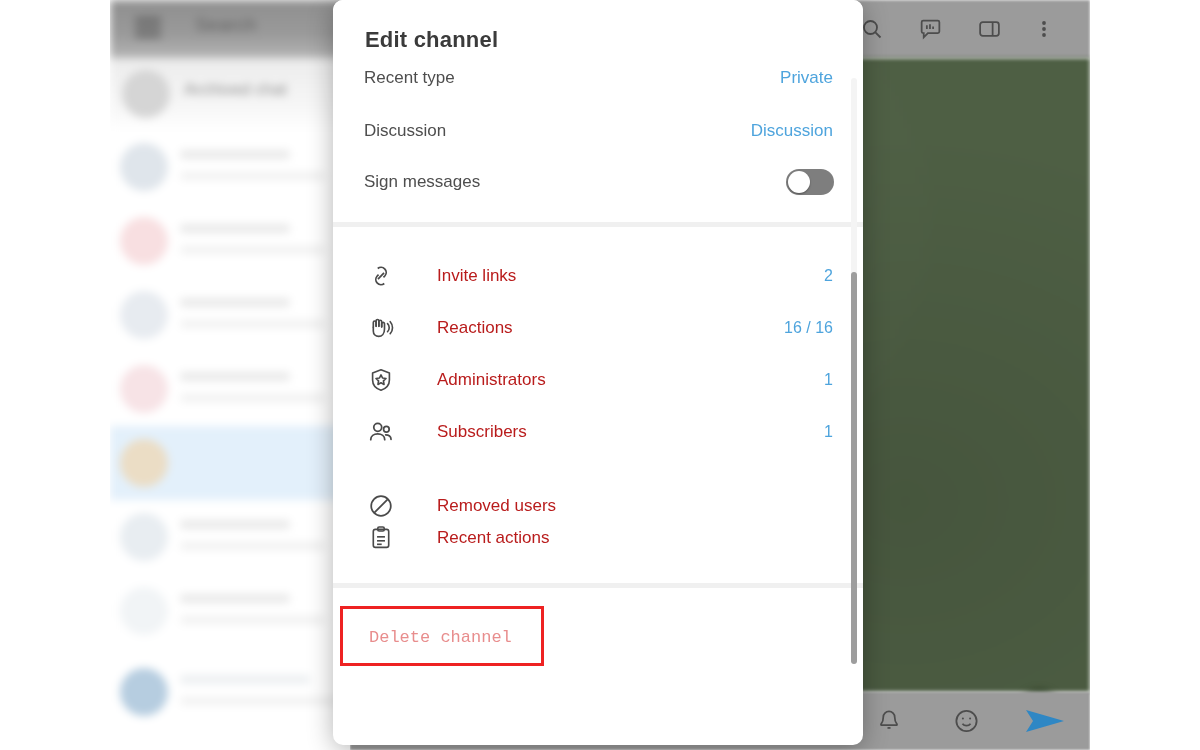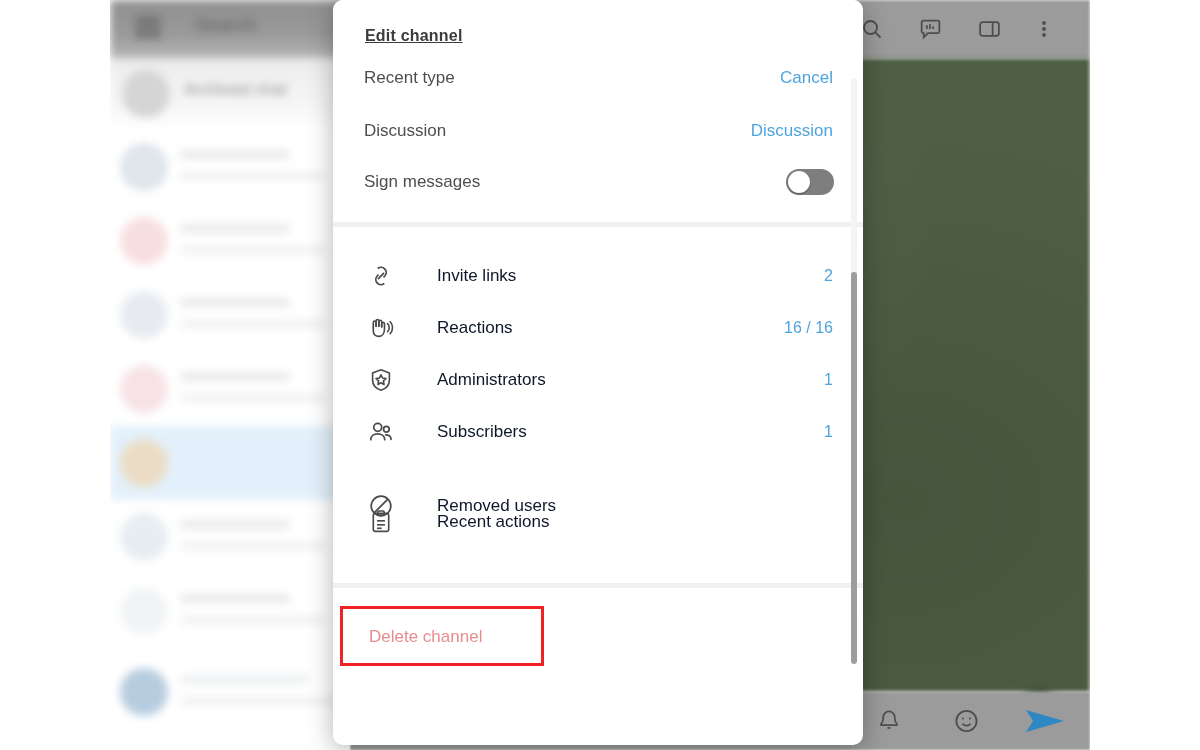--- a/index.html
+++ b/index.html
@@ -171,25 +171,24 @@
   #modal-header {
     position: absolute;
     left: 0; top: 0;
     width: 530px; height: 60px;
     background: #ffffff;
     z-index: 4;
   }
   #modal-title {
     position: absolute;
     left: 32px; top: 27px;
-    font-size: 16px;
+    font-size: 22px;
     font-weight: bold;
     color: #3b3b3b;
     letter-spacing: .2px;
-    text-decoration: underline;
   }
 
   #modal-body {
     position: absolute;
     left: 0; top: 60px;
     width: 530px;
     bottom: 70px;
     overflow: hidden;
   }
 
@@ -250,21 +249,21 @@
     transform: translateY(-50%);
     width: 28px; height: 28px;
     color: #4a4a4a;
   }
   .list-row .ico svg { display: block; }
   .list-row .name {
     position: absolute;
     left: 104px; top: 50%;
     transform: translateY(-50%);
     font-size: 17px;
-    color: #0f172a;
+    color: #b91c1c;
   }
   .list-row .count {
     position: absolute;
     right: 30px; top: 50%;
     transform: translateY(-50%);
     font-size: 16px;
     color: #4ea4dd;
   }
 
   #delete-wrap {
@@ -272,20 +271,21 @@
     left: 0;
     width: 530px;
     height: 52px;
   }
   #delete-channel {
     position: absolute;
     left: 36px; top: 50%;
     transform: translateY(-50%);
     font-size: 17px;
     color: #e88d8d;
+    font-family: Liberation Mono, monospace;
   }
   #delete-highlight {
     position: absolute;
     left: 340px; top: 606px;
     width: 204px; height: 60px;
     border: 3px solid #ee2222;
     box-sizing: border-box;
     z-index: 9;
     pointer-events: none;
   }
@@ -453,21 +453,21 @@
   <div id="modal">
 
     <div id="modal-header">
       <div id="modal-title">Edit channel</div>
     </div>
 
     <div id="modal-body">
 
       <div class="settings-row" style="top:-8px">
         <span class="lbl">Recent type</span>
-        <span class="val">Cancel</span>
+        <span class="val">Private</span>
       </div>
 
       <div class="settings-row" style="top:45px">
         <span class="lbl">Discussion</span>
         <span class="val">Discussion</span>
       </div>
 
       <div class="settings-row" style="top:96px">
         <span class="lbl">Sign messages</span>
         <span id="sign-toggle">
@@ -532,21 +532,21 @@
         <span class="ico">
           <svg width="28" height="28" viewBox="0 0 24 24" fill="none" stroke="#4a4a4a" stroke-width="1.5">
             <circle cx="12" cy="12" r="8.4"></circle>
             <line x1="6.1" y1="17.9" x2="17.9" y2="6.1"></line>
           </svg>
         </span>
         <span class="name">Removed users</span>
         <span class="count"></span>
       </div>
 
-      <div class="list-row" style="top:436px">
+      <div class="list-row" style="top:452px">
         <span class="ico">
           <svg width="28" height="28" viewBox="0 0 24 24" fill="none" stroke="#4a4a4a" stroke-width="1.4" stroke-linejoin="round">
             <rect x="5.4" y="4.6" width="13.2" height="15.4" rx="1.8"></rect>
             <rect x="9.2" y="2.6" width="5.6" height="3.4" rx="1.2"></rect>
             <line x1="8.6" y1="11" x2="15.4" y2="11"></line>
             <line x1="8.6" y1="14.4" x2="15.4" y2="14.4"></line>
             <line x1="8.6" y1="17.4" x2="12.6" y2="17.4"></line>
           </svg>
         </span>
         <span class="name">Recent actions</span>

